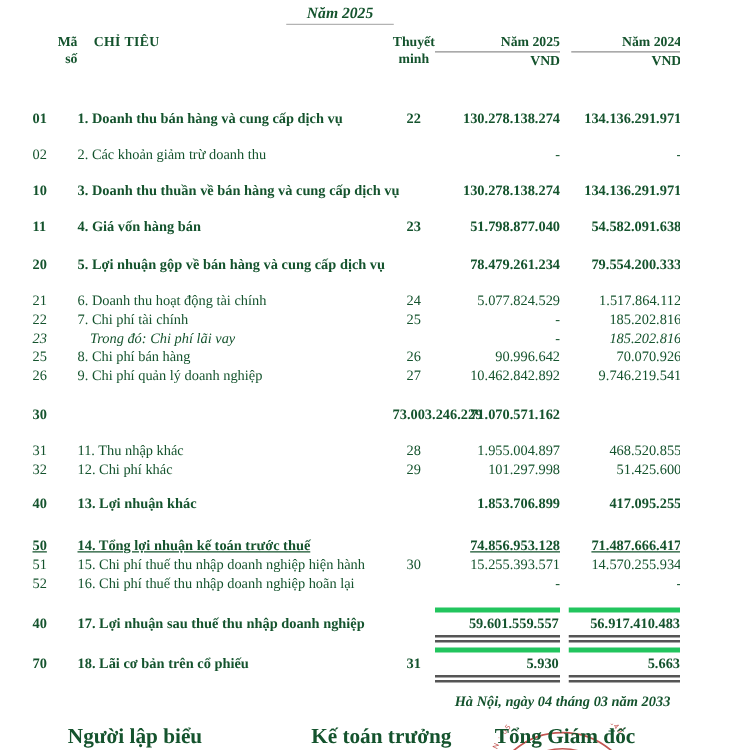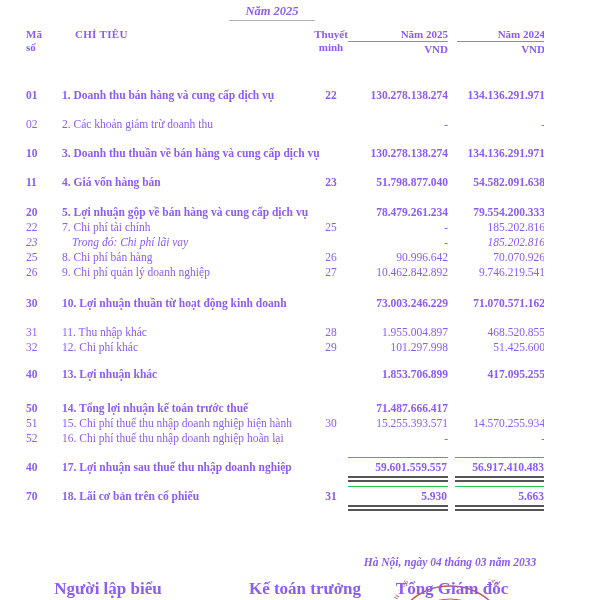--- a/index.html
+++ b/index.html
@@ -1,53 +1,53 @@
 <!DOCTYPE html>
 <html><head>
 <meta charset="utf-8">
 <style>
   html,body { margin:0; padding:0; background:#fff; }
   .sheet {
     position:relative; width:544px; height:600px; background:#ffffff;
     font-family:"Liberation Serif","DejaVu Serif",serif;
-    color:#8b5cf6; overflow:hidden;
+    color:#14532d; overflow:hidden;
   }
   
   .title-wrap { position:absolute; top:1px; left:0; right:0; text-align:center; }
   .title {
     display:inline-block; font-weight:bold; font-style:italic; font-size:12.5px;
     padding:0 16px 1px 16px; border-bottom:1px solid #b3b3b3;
   }
   
   .grid {
     display:grid;
     grid-template-columns:36px 252px 34px 100px 97px;
     align-items:baseline;
   }
   .thead { position:absolute; top:28px; left:26px; right:0; font-size:11px; font-weight:bold; }
-  .h-code { text-align:left; line-height:13px; }
+  .h-code { text-align:right; line-height:13px; }
   .h-item { padding-left:13px; letter-spacing:.3px; }
   .h-note { text-align:center; line-height:13px; }
   .h-col { text-align:right; }
   .h-col .h-year { border-bottom:1px solid #8f8f8f; padding-bottom:1px; }
   .h-col .h-unit { padding-top:1px; }
   .h-col-2024 .h-year, .h-col-2024 .h-unit { margin-left:9px; }
   
   .tbody { position:absolute; top:74px; left:26px; right:0; }
   .trow { font-size:11.5px; line-height:15px; }
   .trow.bold { font-weight:bold; }
   .trow.italic { font-style:italic; }
   .cell-code { text-align:left; }
   .cell-label { white-space:nowrap; }
   .trow.italic .cell-label { padding-left:10px; }
   .cell-note { text-align:center; }
   .cell-v { text-align:right; }
   .cell-v-2024 { margin-left:7px; }
   .trow.totals .cell-v {
-    border-top:1px solid #22c55e;
+    border-top:4px solid #22c55e;
     border-bottom:6px double #555555;
     padding:2px 1px 1px 0;
   }
   
   .place-date {
     position:absolute; top:556px; left:352px; width:196px; text-align:center;
     font-weight:bold; font-style:italic; font-size:11.5px;
   }
   .signer {
     position:absolute; top:579px; transform:translateX(-50%);
@@ -121,20 +121,27 @@
     </div>
 
     <div class="trow grid bold" style="margin-top: 15px;">
       <div class="cell-code">20</div>
       <div class="cell-label">5. Lợi nhuận gộp về bán hàng và cung cấp dịch vụ</div>
       <div class="cell-note"></div>
       <div class="cell-v cell-v-2025">78.479.261.234</div>
       <div class="cell-v cell-v-2024">79.554.200.333</div>
     </div>
 
+    <div class="trow grid" style="margin-top: 14px;">
+      <div class="cell-code">21</div>
+      <div class="cell-label">6. Doanh thu hoạt động tài chính</div>
+      <div class="cell-note">24</div>
+      <div class="cell-v cell-v-2025">5.077.824.529</div>
+      <div class="cell-v cell-v-2024">1.517.864.112</div>
+    </div>
 
     <div class="trow grid" style="margin-top: 0px;">
       <div class="cell-code">22</div>
       <div class="cell-label">7. Chi phí tài chính</div>
       <div class="cell-note">25</div>
       <div class="cell-v cell-v-2025">-</div>
       <div class="cell-v cell-v-2024">185.202.816</div>
     </div>
 
     <div class="trow grid italic" style="margin-top: 0px;">
@@ -156,21 +163,20 @@
     <div class="trow grid" style="margin-top: 0px;">
       <div class="cell-code">26</div>
       <div class="cell-label">9. Chi phí quản lý doanh nghiệp</div>
       <div class="cell-note">27</div>
       <div class="cell-v cell-v-2025">10.462.842.892</div>
       <div class="cell-v cell-v-2024">9.746.219.541</div>
     </div>
 
     <div class="trow grid bold" style="margin-top: 16px;">
       <div class="cell-code">30</div>
-      <div class="cell-label">10. Lợi nhuận thuần từ hoạt động kinh doanh</div>
       <div class="cell-note"></div>
       <div class="cell-v cell-v-2025">73.003.246.229</div>
       <div class="cell-v cell-v-2024">71.070.571.162</div>
     </div>
 
     <div class="trow grid" style="margin-top: 14px;">
       <div class="cell-code">31</div>
       <div class="cell-label">11. Thu nhập khác</div>
       <div class="cell-note">28</div>
       <div class="cell-v cell-v-2025">1.955.004.897</div>
@@ -186,24 +192,25 @@
     </div>
 
     <div class="trow grid bold" style="margin-top: 12px;">
       <div class="cell-code">40</div>
       <div class="cell-label">13. Lợi nhuận khác</div>
       <div class="cell-note"></div>
       <div class="cell-v cell-v-2025">1.853.706.899</div>
       <div class="cell-v cell-v-2024">417.095.255</div>
     </div>
 
-    <div class="trow grid bold" style="margin-top: 19px;">
+    <div class="trow grid bold" style="margin-top: 19px; text-decoration: underline;">
       <div class="cell-code">50</div>
       <div class="cell-label">14. Tổng lợi nhuận kế toán trước thuế</div>
       <div class="cell-note"></div>
+      <div class="cell-v cell-v-2025">74.856.953.128</div>
       <div class="cell-v cell-v-2024">71.487.666.417</div>
     </div>
 
     <div class="trow grid" style="margin-top: 0;">
       <div class="cell-code">51</div>
       <div class="cell-label">15. Chi phí thuế thu nhập doanh nghiệp hiện hành</div>
       <div class="cell-note">30</div>
       <div class="cell-v cell-v-2025">15.255.393.571</div>
       <div class="cell-v cell-v-2024">14.570.255.934</div>
     </div>

